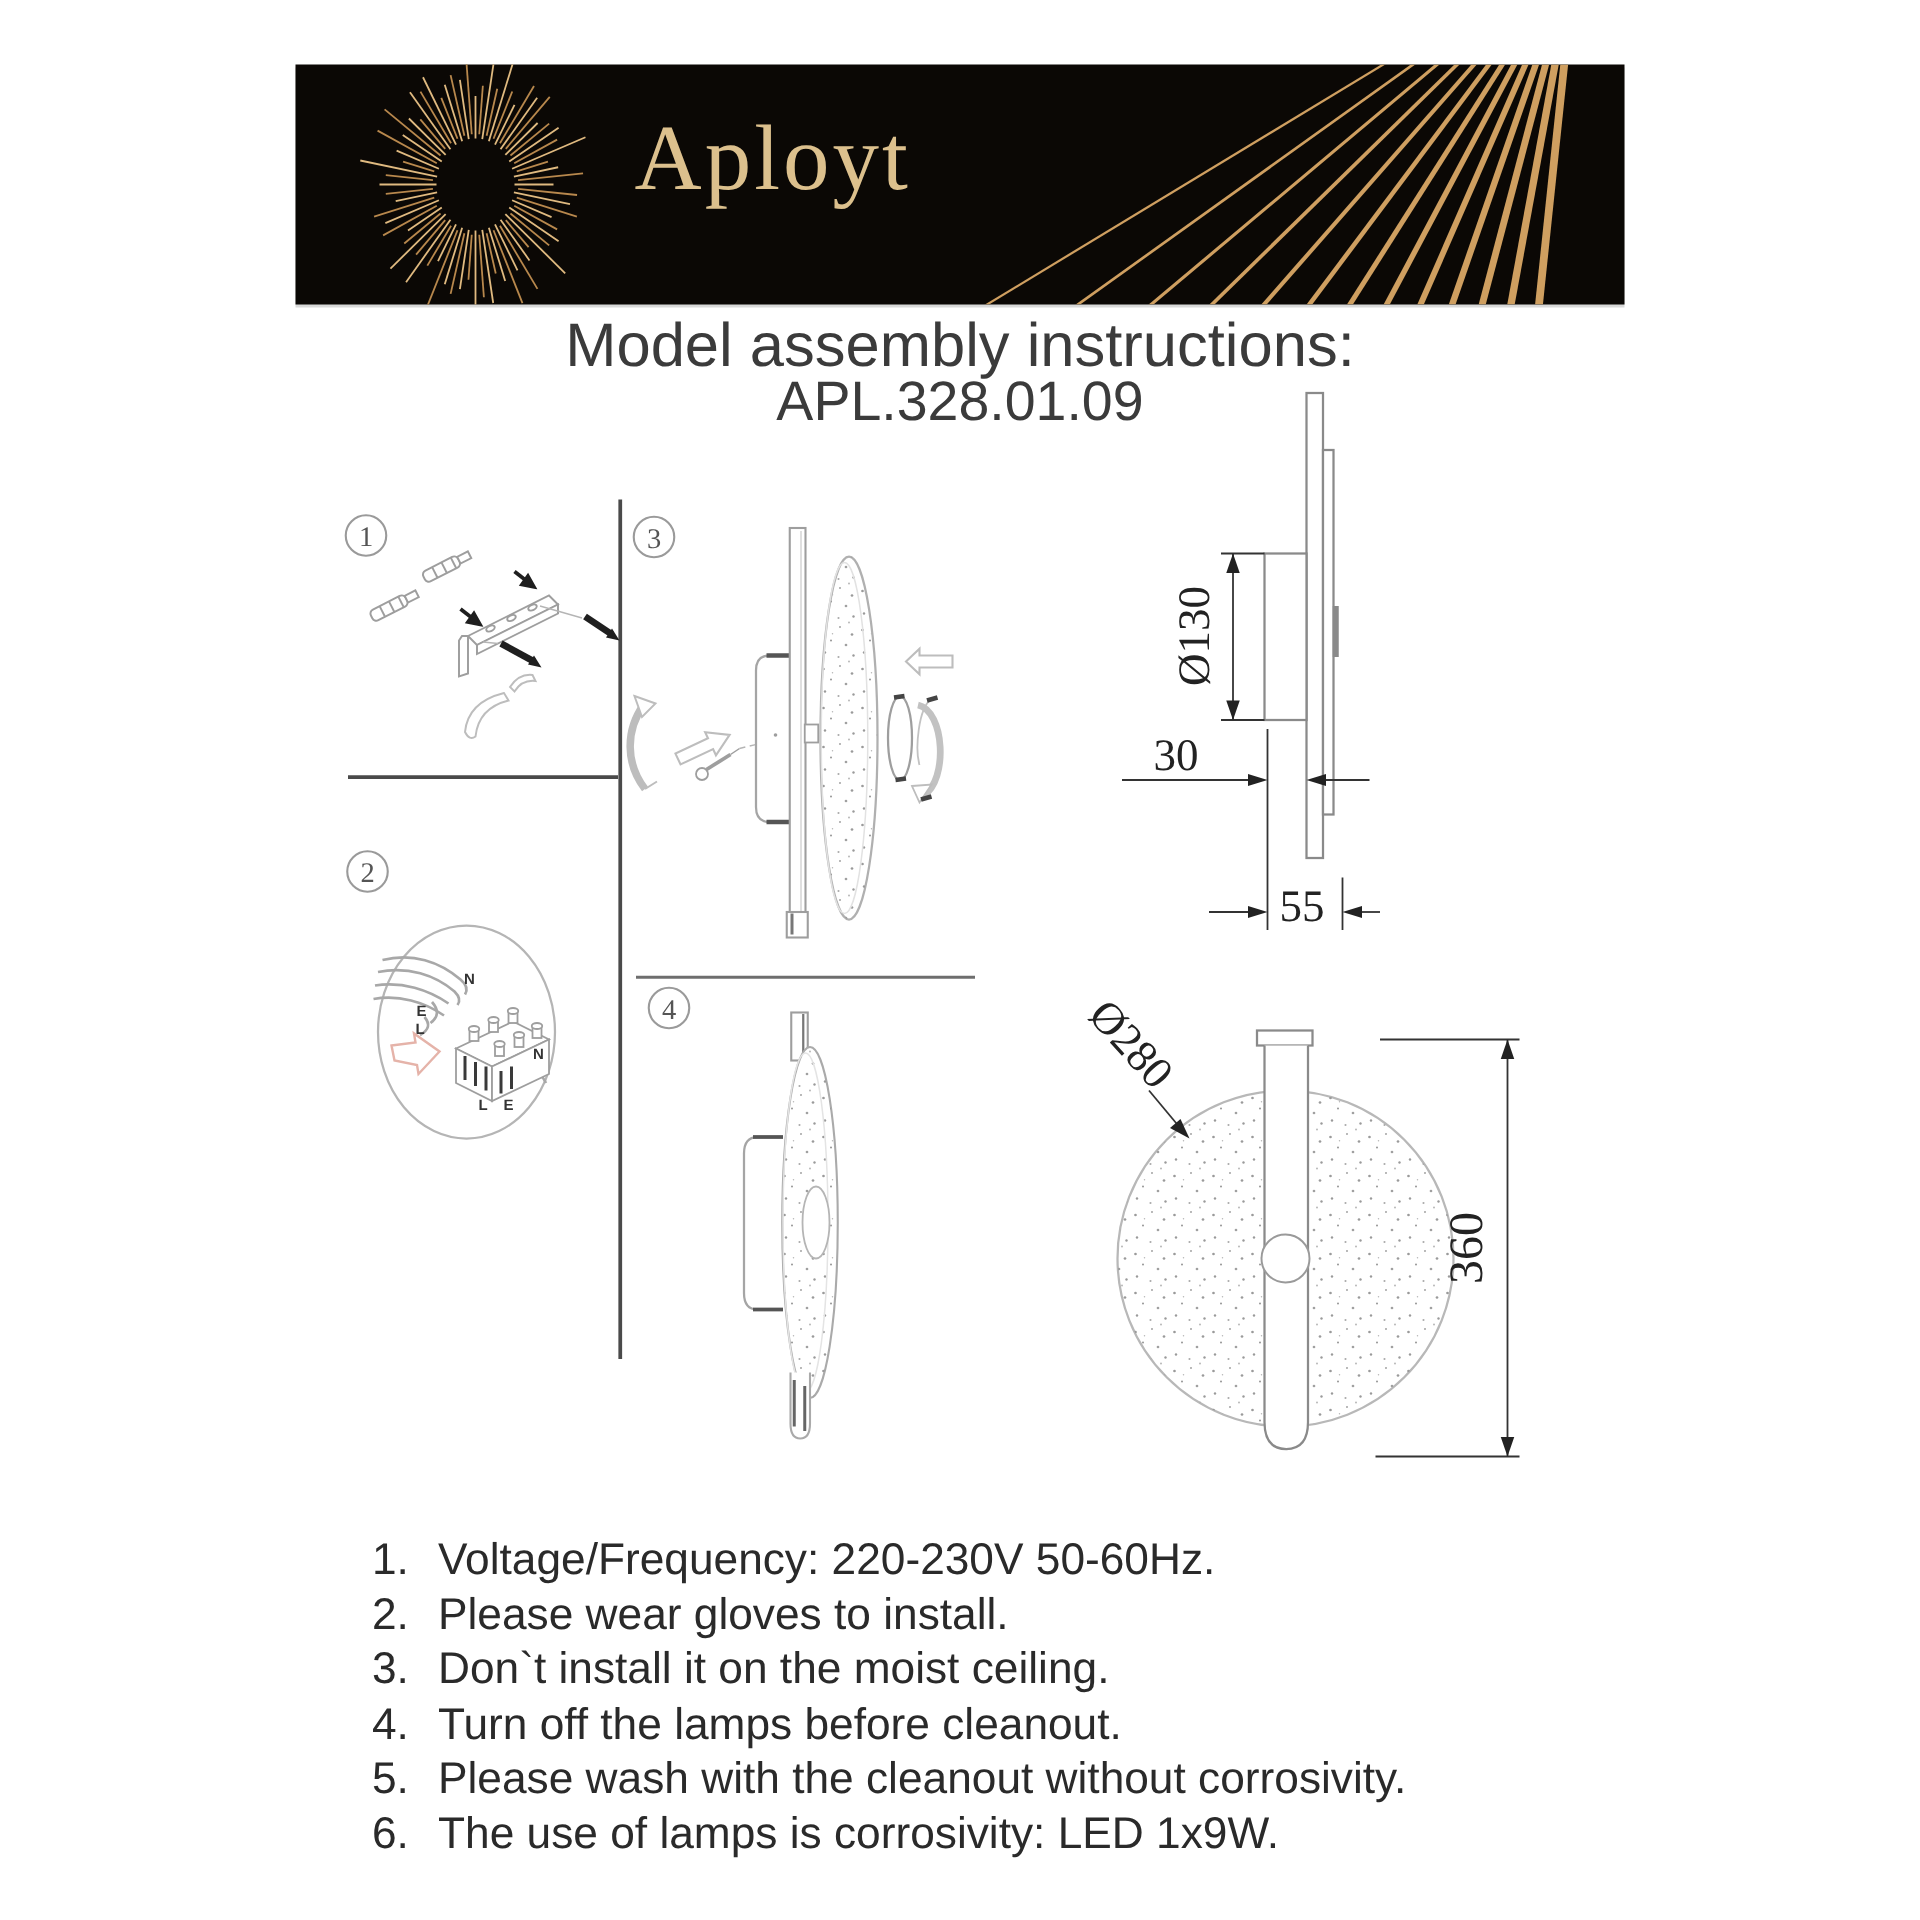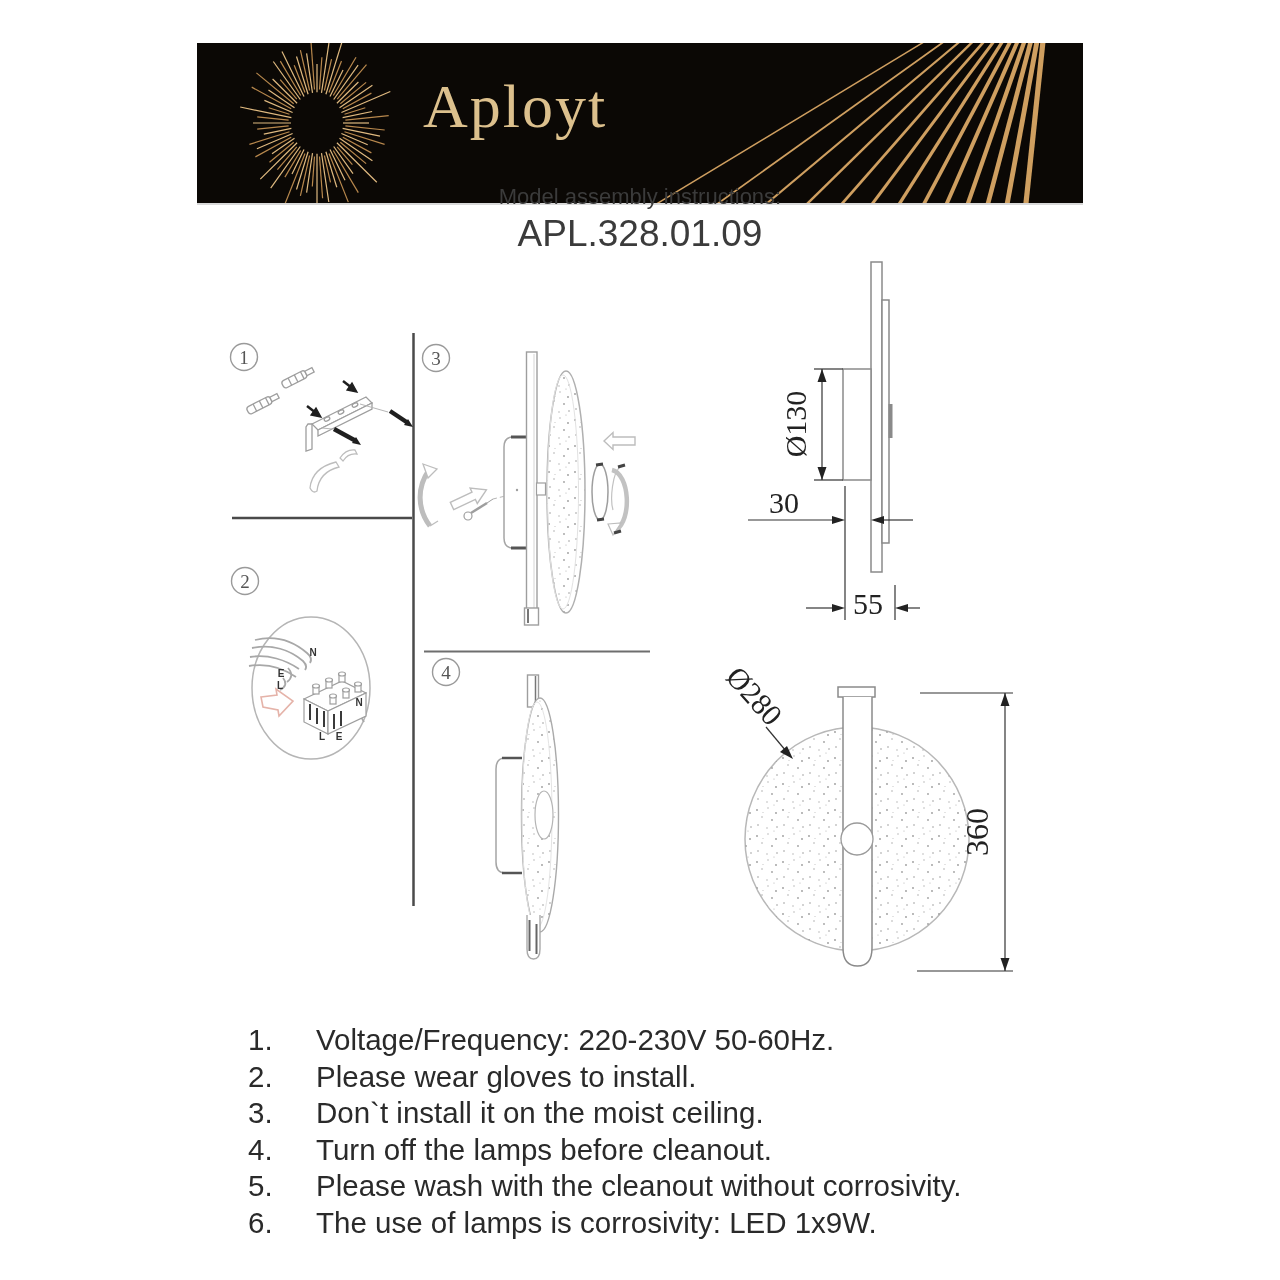--- a/index.html
+++ b/index.html
@@ -7,32 +7,32 @@
         font-family:"Liberation Sans",sans-serif;}
   
   .banner{position:absolute;left:197px;top:3px;width:886px;height:160px;background:#0b0805;
           overflow:hidden;box-shadow:0 2px 0 #d9d9d9;margin-top:40px;}
   .sunburst{position:absolute;left:43px;top:-10px;width:154px;height:180px;}
   .fan{position:absolute;right:0;top:0;width:430px;height:160px;}
   .logo-text{position:absolute;left:226px;top:32px;font-family:"Liberation Serif",serif;
              font-size:62px;font-weight:400;color:#dcc08d;letter-spacing:2px;line-height:1;}
   
   .titleblock{position:absolute;left:0;top:178px;width:1280px;text-align:center;color:#3b3b3b;}
-  .titleblock .t1{font-size:22px;line-height:37px;}
+  .titleblock .t1{font-size:41px;line-height:37px;margin-top:34px;}
   .titleblock .t2{font-size:37px;line-height:37px;}
   
   .diagram{position:absolute;left:0;top:0;width:1280px;height:1280px;}
   .dim-text{font-family:"Liberation Serif",serif;font-size:30px;fill:#222;}
   .step-num{font-family:"Liberation Serif",serif;font-size:19px;fill:#555;}
   .wire-label{font-family:"Liberation Sans",sans-serif;font-size:10px;font-weight:bold;fill:#333;}
   
   .instr{position:absolute;left:236px;top:1022px;width:860px;color:#2a2a2a;font-size:29.5px;}
   .instr .row{display:flex;line-height:36.6px;}
   .instr .num{width:56px;padding-left:12px;box-sizing:border-box;flex:none;}
-  .instr .txt{flex:1;margin-left:24px;}
+  .instr .txt{flex:1;}
 </style>
 </head>
 <body>
 
 <div class="page">
 
   <div class="banner">
     <svg id="sunburst" class="sunburst" viewBox="-77 -90 154 180">
         <line x1="26.0" y1="0.0" x2="52.0" y2="0.0" stroke="#e0ba80" stroke-width="1.2"></line>
         <line x1="28.4" y1="2.9" x2="67.7" y2="7.0" stroke="#b8884d" stroke-width="1.2"></line>

